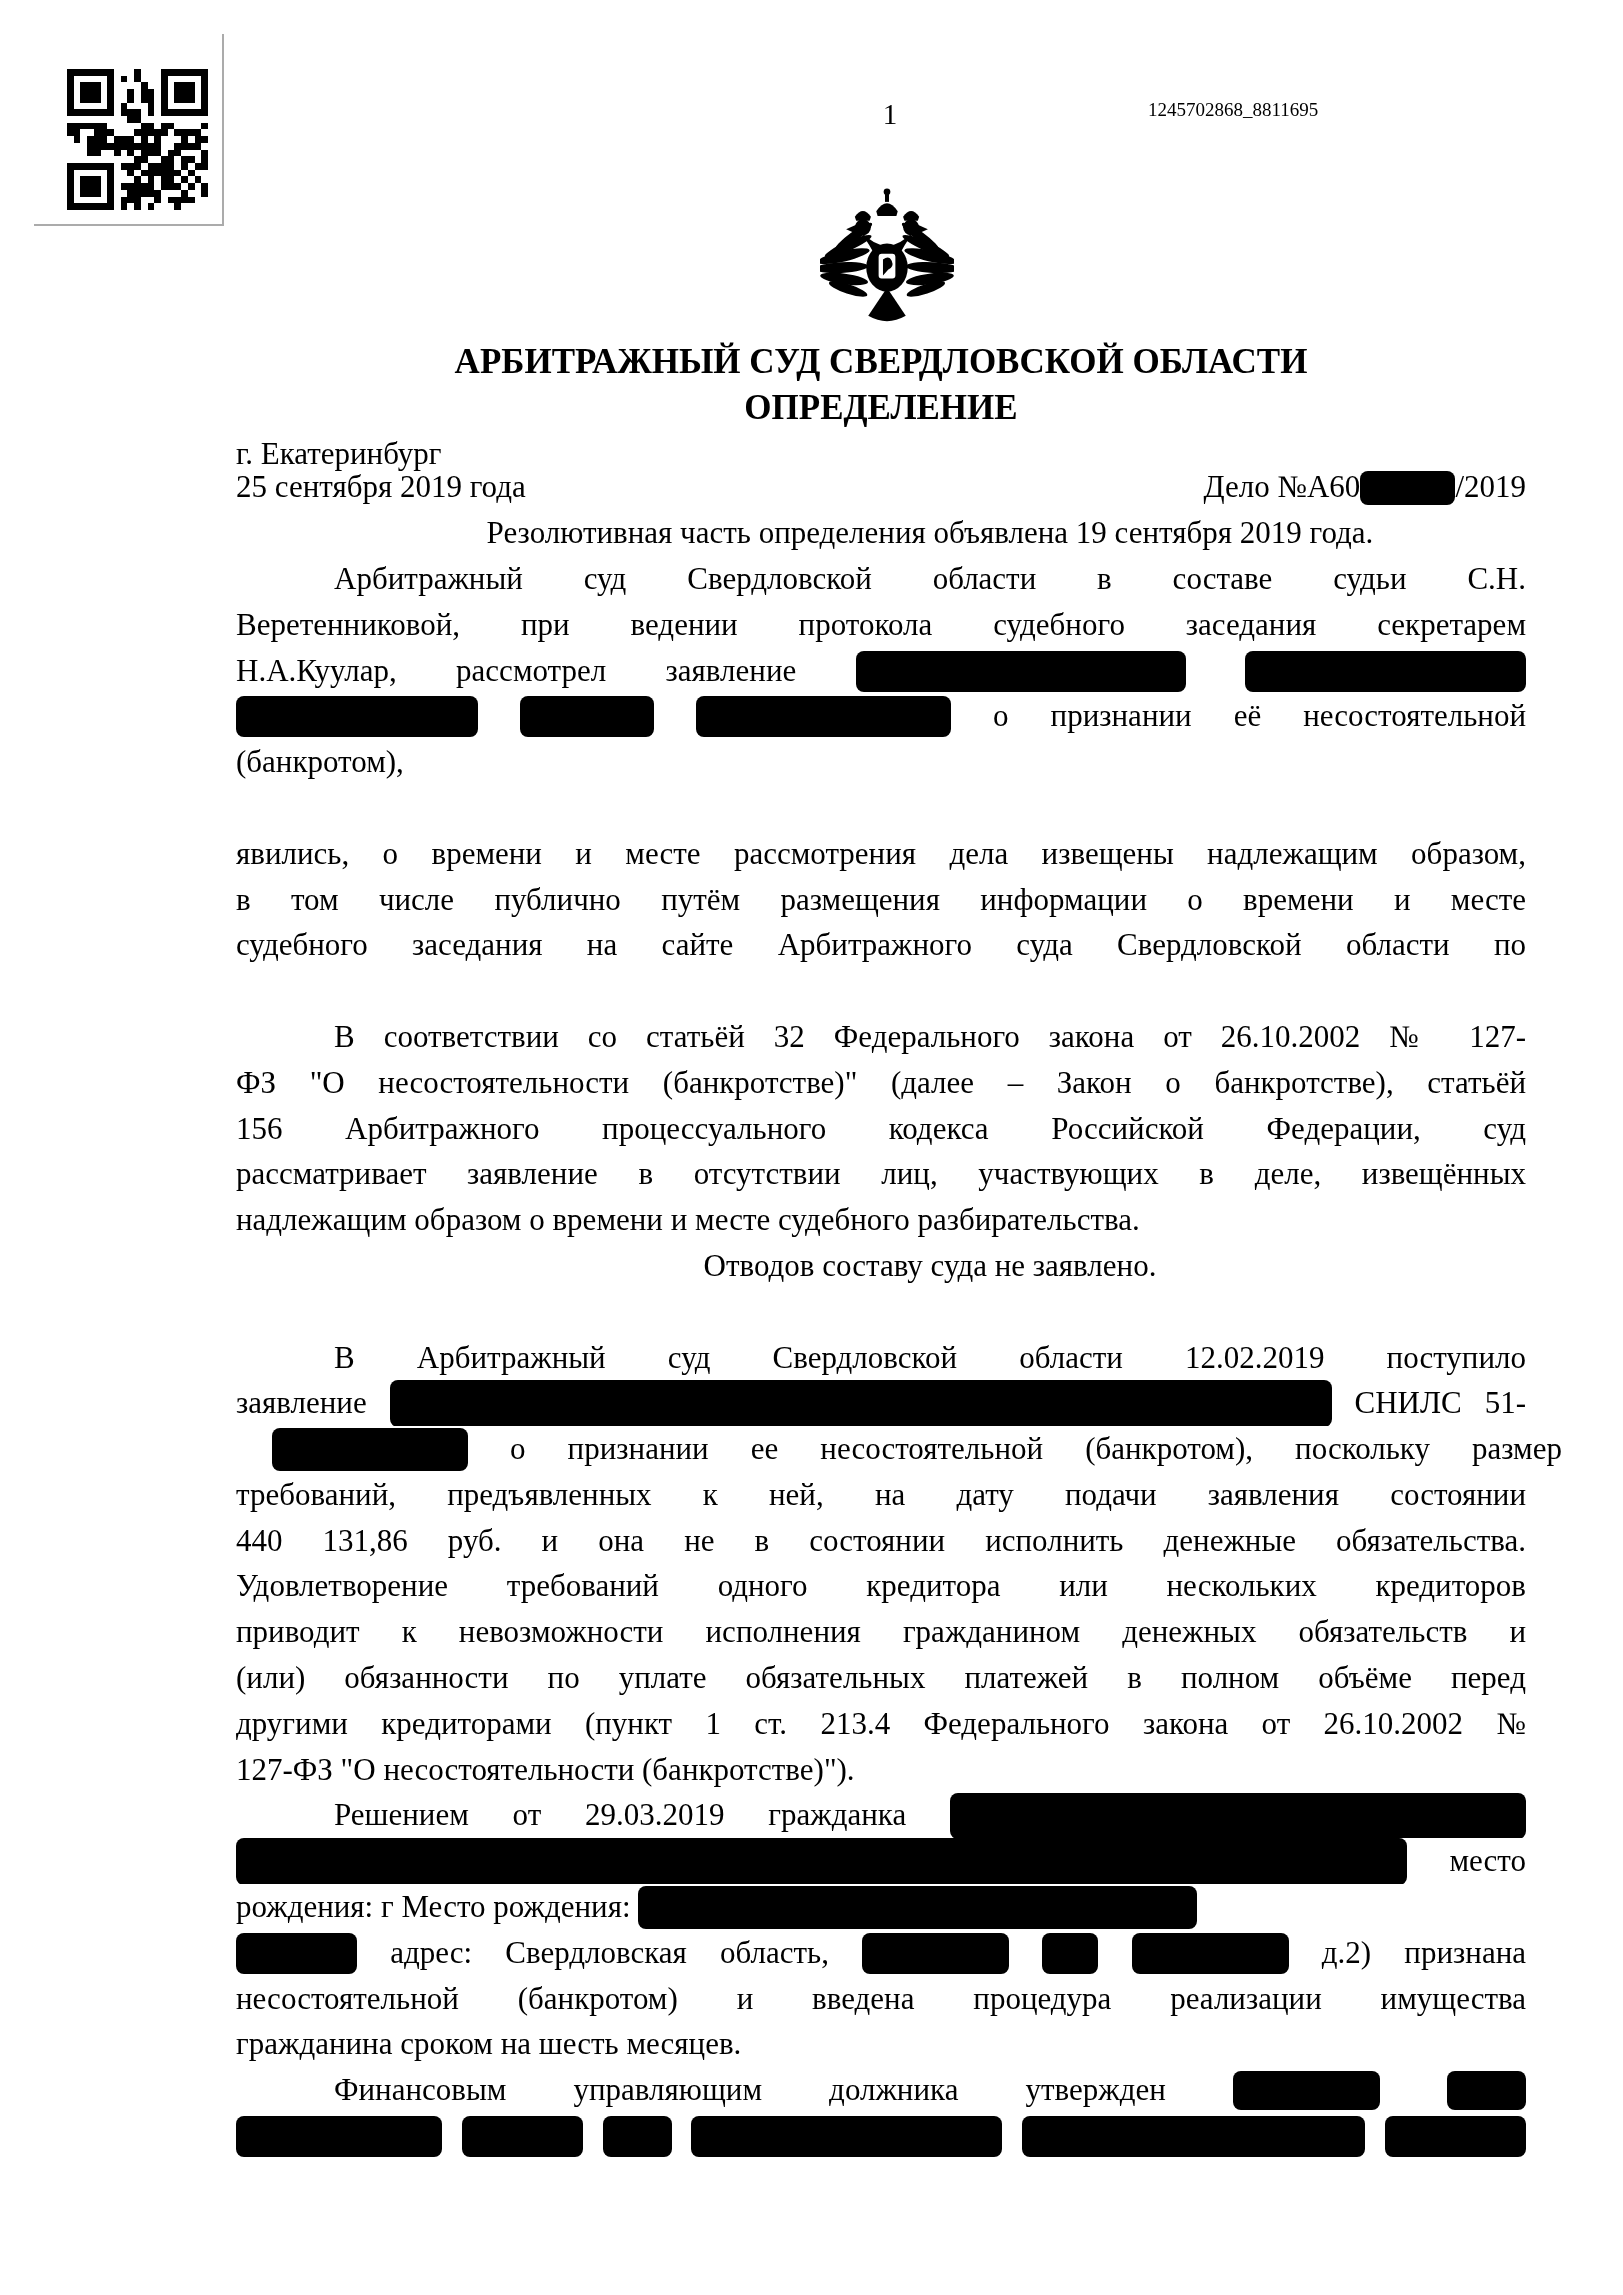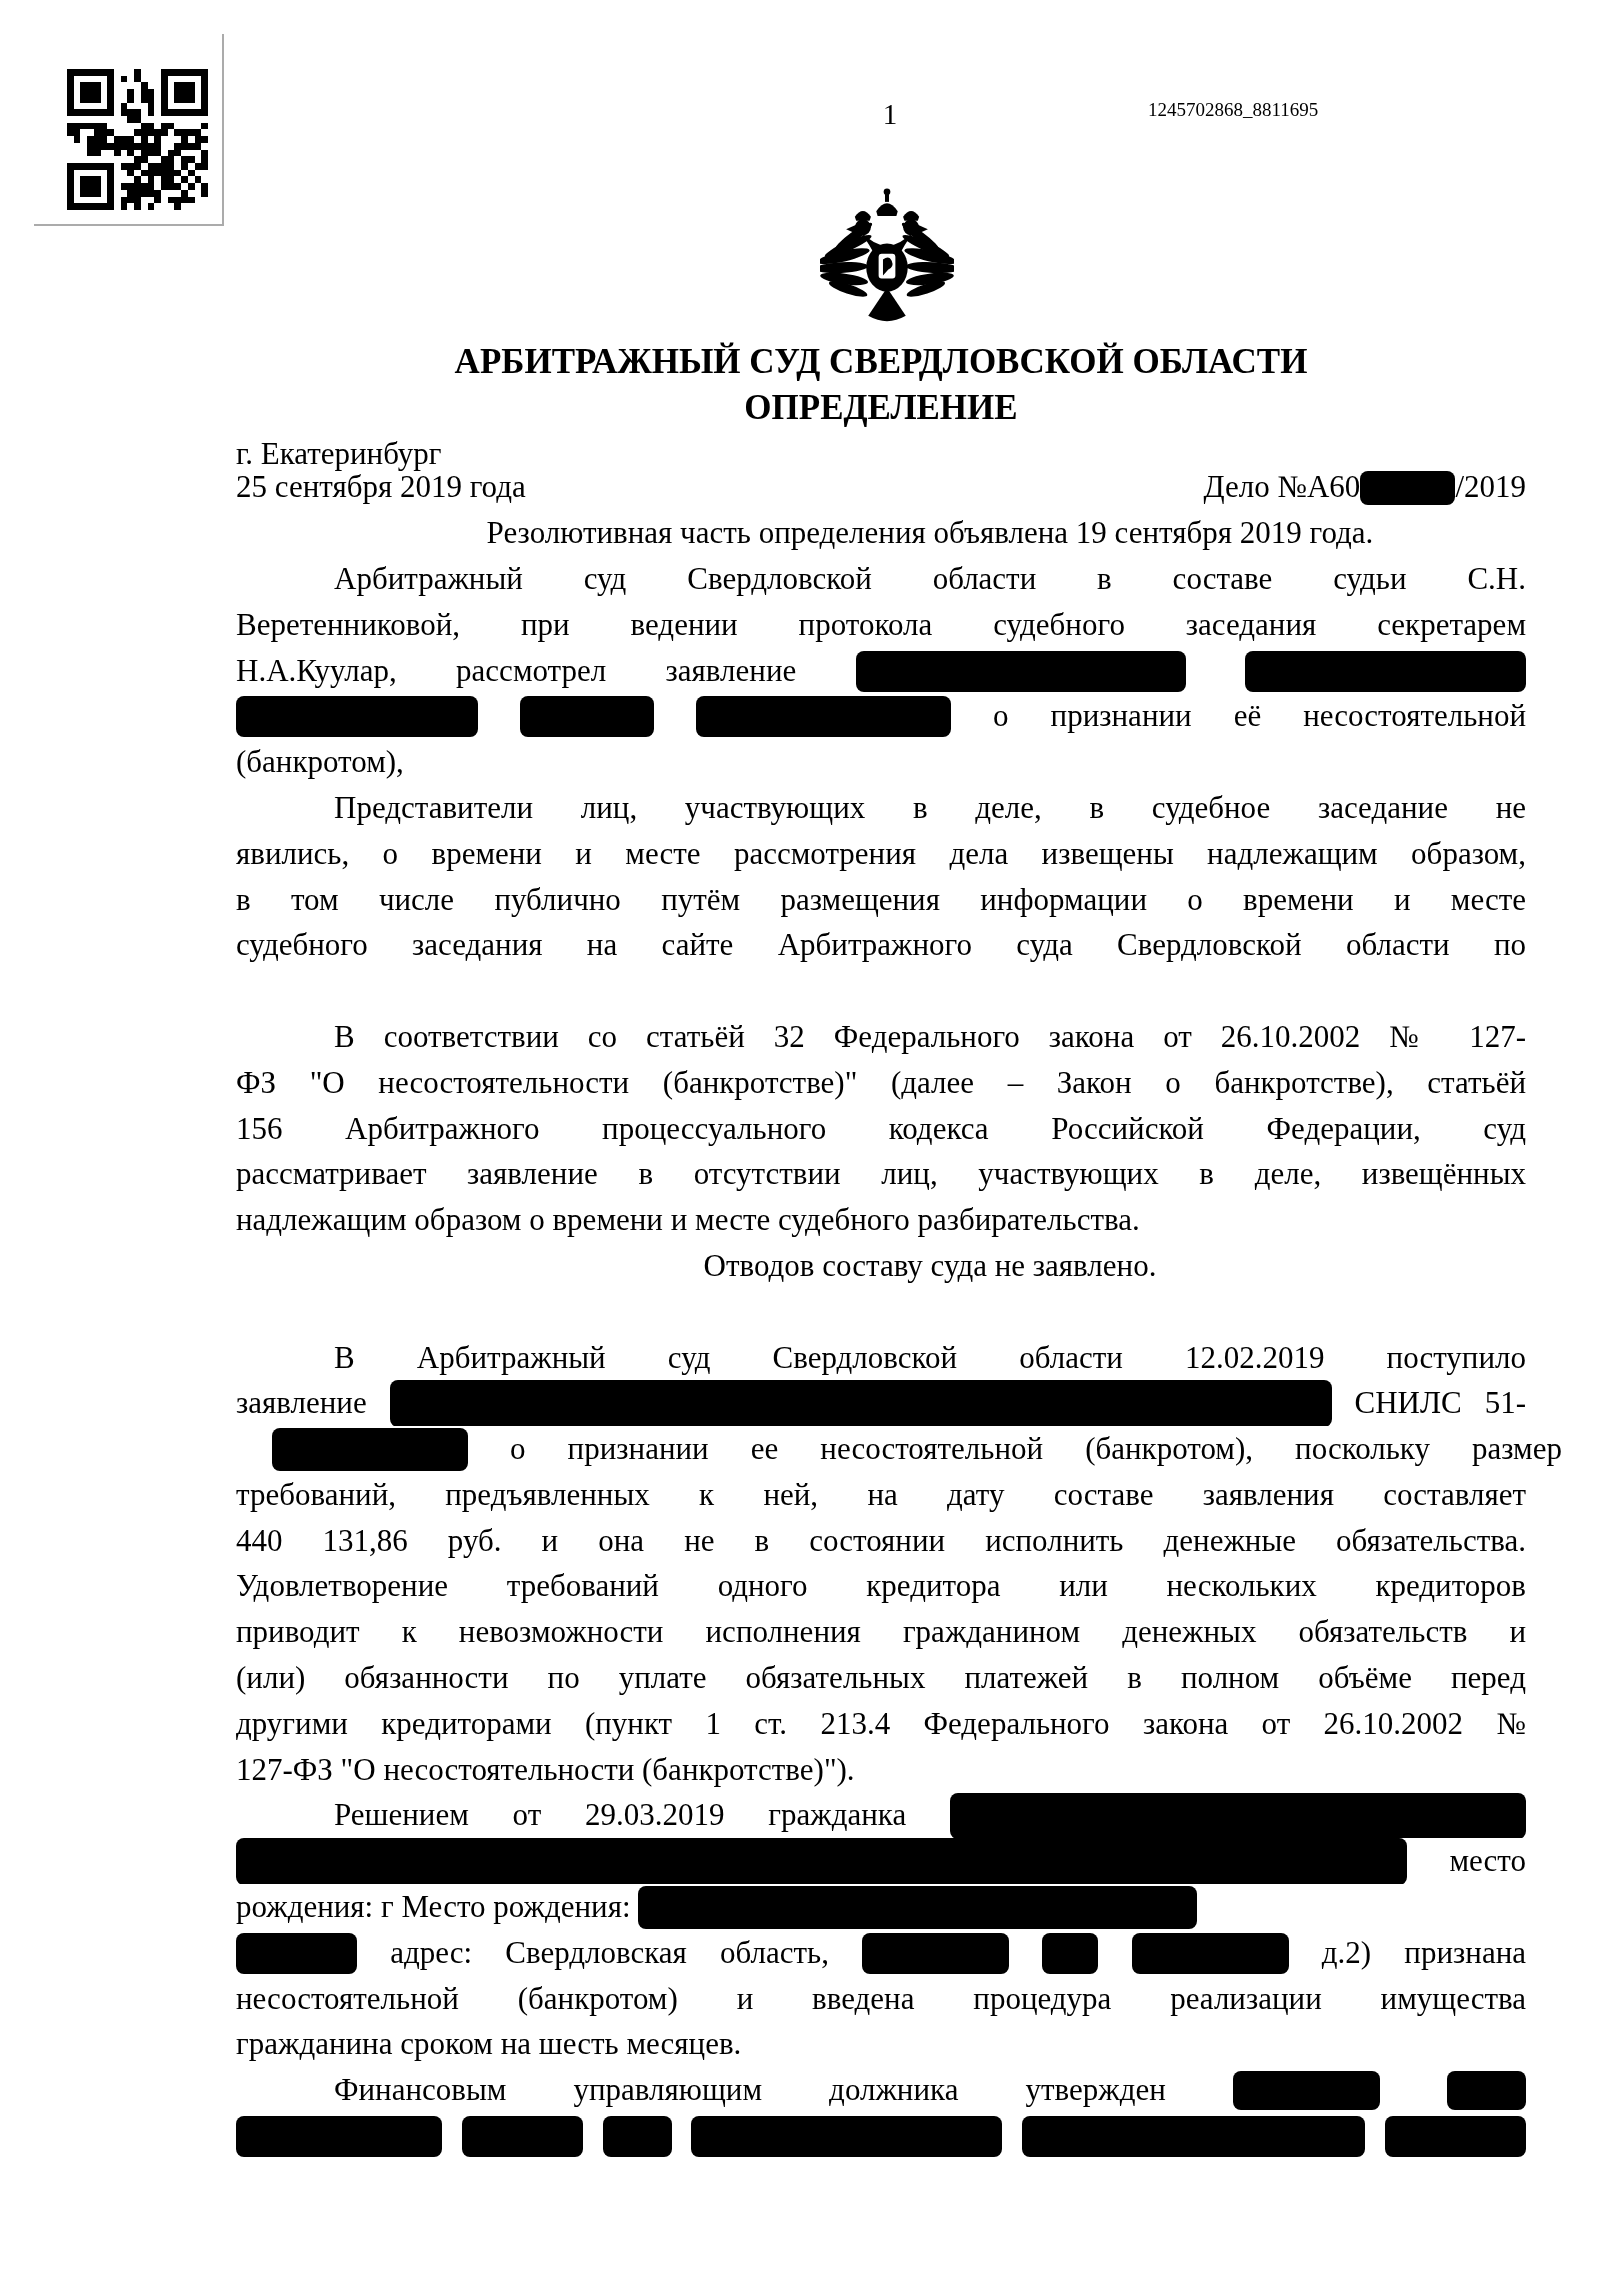--- a/index.html
+++ b/index.html
@@ -241,35 +241,34 @@
       <div class="line split" style="top: 464px;">
         <span><span>25 сентября 2019 года</span></span>
         <span><span>Дело №А60</span><span class="rd" style="width: 95px; height: 34px;"></span><span>/2019</span></span>
       </div>
       <div class="line ind" style="top: 510px;"><span>Резолютивная часть определения объявлена 19 сентября  2019 года.</span></div>
       <div class="line j ind" style="top: 556px;"><span>Арбитражный суд Свердловской области в составе судьи С.Н.</span></div>
       <div class="line j" style="top: 602px;"><span>Веретенниковой, при ведении протокола судебного заседания секретарем</span></div>
       <div class="line j" style="top: 648px;"><span>Н.А.Куулар, рассмотрел заявление </span><span class="rd" style="width: 330px; height: 41px;"></span><span> </span><span class="rd" style="width: 281px; height: 41px;"></span></div>
       <div class="line j" style="top: 693px;"><span class="rd" style="width: 242px; height: 41px;"></span><span> </span><span class="rd" style="width: 134px; height: 41px;"></span><span> </span><span class="rd" style="width: 255px; height: 41px;"></span><span> о признании её несостоятельной</span></div>
       <div class="line" style="top: 739px;"><span>(банкротом),</span></div>
-      <div class="line j ind" style="top: 785px;"><span>Представители лиц, участвующих в деле, в судебное заседание не</span></div>
       <div class="line j" style="top: 831px;"><span>явились, о времени и месте рассмотрения дела извещены надлежащим образом,</span></div>
       <div class="line j" style="top: 877px;"><span>в том числе публично путём размещения информации о времени и месте</span></div>
       <div class="line j" style="top: 922px;"><span>судебного заседания на сайте Арбитражного суда Свердловской области по</span></div>
       <div class="line j ind" style="top: 1014px;"><span>В соответствии со статьёй 32 Федерального закона от 26.10.2002 № 127-</span></div>
       <div class="line j" style="top: 1060px;"><span>ФЗ "О несостоятельности (банкротстве)" (далее – Закон о банкротстве), статьёй</span></div>
       <div class="line j" style="top: 1106px;"><span>156 Арбитражного процессуального кодекса Российской Федерации, суд</span></div>
       <div class="line j" style="top: 1151px;"><span>рассматривает заявление в отсутствии лиц, участвующих в деле, извещённых</span></div>
       <div class="line" style="top: 1197px;"><span>надлежащим образом о времени и месте судебного разбирательства.</span></div>
       <div class="line ind" style="top: 1243px;"><span>Отводов составу суда не заявлено.</span></div>
       <div class="line" style="top: 1289px;"></div>
       <div class="line j ind" style="top: 1335px;"><span>В Арбитражный суд Свердловской области 12.02.2019 поступило</span></div>
       <div class="line j" style="top: 1380px;"><span>заявление </span><span class="rd" style="width: 942px; height: 47px;"></span><span> СНИЛС 51-</span></div>
       <div class="line j" style="top: 1426px; margin-left: 36px;"><span class="rd" style="width: 196px; height: 43px;"></span><span> о признании ее несостоятельной (банкротом), поскольку размер</span></div>
-      <div class="line j" style="top: 1472px;"><span>требований, предъявленных к ней, на дату составе заявления составляет</span></div>
+      <div class="line j" style="top: 1472px;"><span>требований, предъявленных к ней, на дату подачи заявления состоянии</span></div>
       <div class="line j" style="top: 1518px;"><span>440 131,86 руб. и она не в состоянии исполнить денежные обязательства.</span></div>
       <div class="line j" style="top: 1563px;"><span>Удовлетворение требований одного кредитора или нескольких кредиторов</span></div>
       <div class="line j" style="top: 1609px;"><span>приводит к невозможности исполнения гражданином денежных обязательств и</span></div>
       <div class="line j" style="top: 1655px;"><span>(или) обязанности по уплате обязательных платежей в полном объёме перед</span></div>
       <div class="line j" style="top: 1701px;"><span>другими кредиторами (пункт 1 ст. 213.4 Федерального закона от 26.10.2002 №</span></div>
       <div class="line" style="top: 1747px;"><span>127-ФЗ "О несостоятельности (банкротстве)").</span></div>
       <div class="line j ind" style="top: 1792px;"><span>Решением от 29.03.2019 гражданка </span><span class="rd" style="width: 576px; height: 46px;"></span></div>
       <div class="line j" style="top: 1838px;"><span class="rd" style="width: 1171px; height: 47px;"></span><span> место</span></div>
       <div class="line" style="top: 1884px;"><span>рождения: г Место рождения: </span><span class="rd" style="width: 559px; height: 43px;"></span></div>
       <div class="line j" style="top: 1930px;"><span class="rd" style="width: 121px; height: 41px;"></span><span> адрес: Свердловская область, </span><span class="rd" style="width: 147px; height: 41px;"></span><span> </span><span class="rd" style="width: 56px; height: 41px;"></span><span> </span><span class="rd" style="width: 157px; height: 41px;"></span><span> д.2) признана</span></div>

